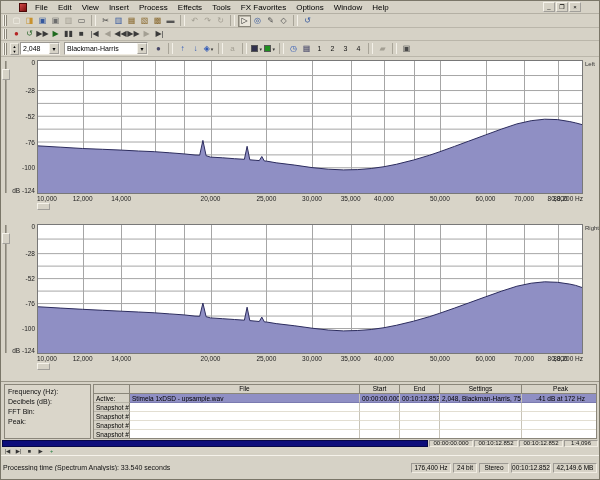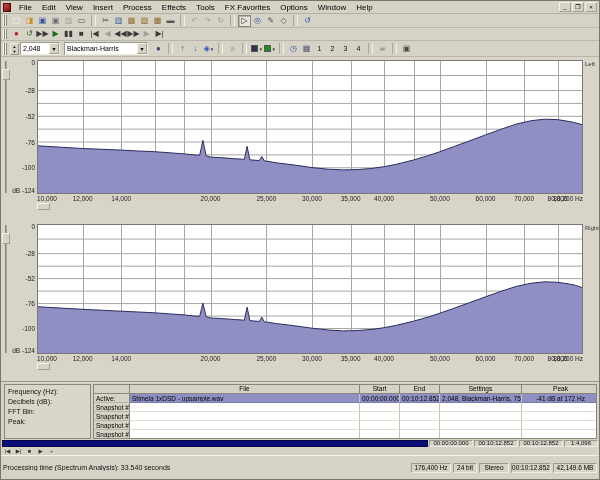--- a/index.html
+++ b/index.html
@@ -6,21 +6,21 @@
   html,body{width:600px;height:480px;overflow:hidden}
   body{font-family:"Liberation Sans",sans-serif;font-size:8px;color:#000;-webkit-font-smoothing:none}
   .app{width:600px;height:480px;background:#d6d2c6;border:1px solid #7a7668;display:flex;flex-direction:column;position:relative}
   
   .titlebar{height:14px;background:linear-gradient(90deg,#123a96 0%,#2c58b8 45%,#8aa8dc 100%);display:flex;align-items:center;padding:0 2px;flex:0 0 auto}
   .app-ico{width:9px;height:9px;background:linear-gradient(135deg,#e05050,#8c1010);border:1px solid #5a0a0a;margin-right:3px;flex:0 0 auto}
   .titletext{color:#fff;font-weight:bold;font-size:8px;white-space:nowrap;overflow:hidden;flex:1}
   .winbtns{display:flex;gap:1px;flex:0 0 auto}
   .wbtn{width:12px;height:10px;background:#d6d2c6;border:1px outset #f5f2ea;font-size:6px;line-height:8px;text-align:center;color:#000}
   
-  .menubar{height:13px;display:flex;align-items:center;padding:0 2px;border-bottom:1px solid #b4b0a4;flex:0 0 auto}
+  .menubar{height:13px;display:flex;align-items:center;padding:0 18px;border-bottom:1px solid #b4b0a4;flex:0 0 auto}
   .doc-ico{width:8px;height:9px;background:linear-gradient(135deg,#d04848,#7c0e0e);border:1px solid #4c0808;margin-right:3px}
   .menu-item{padding:1px 5px;font-size:8px;white-space:nowrap}
   .menubar .spacerfx{flex:1}
   
   .toolbar{display:flex;align-items:center;padding:0 2px;border-bottom:1px solid #bab6aa;background:#d6d2c6;flex:0 0 auto}
   .tb1{height:14px}.tb2{height:13px}.tb3{height:16px}
   .grip{width:4px;height:80%;margin-right:3px;background:repeating-linear-gradient(90deg,#f5f2ea 0 1px,#8a867a 1px 2px);flex:0 0 auto}
   .icon-btn{width:13px;height:12px;display:inline-flex;align-items:center;justify-content:center;border:1px solid transparent;position:relative}
   .icon-btn .g{font-size:8px;line-height:10px}
   .icon-btn.pressed{border:1px solid #8a867a;background:#e9e5da;box-shadow:inset 1px 1px 0 #b8b4a8}

